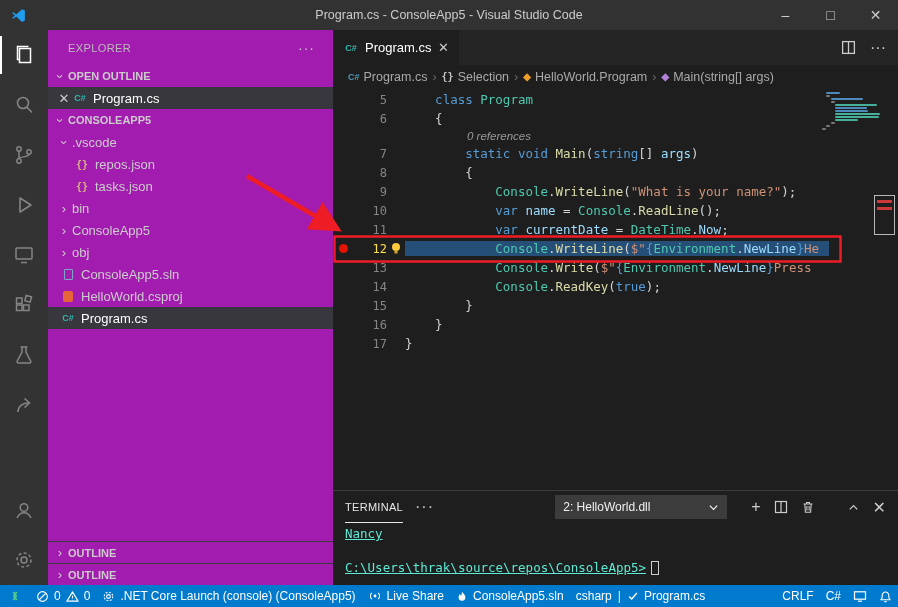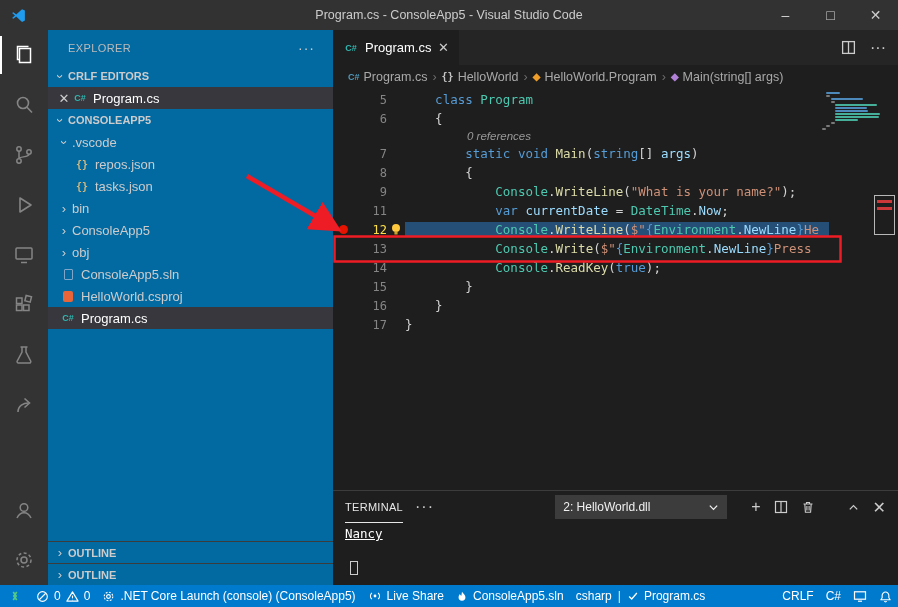--- a/index.html
+++ b/index.html
@@ -22,21 +22,21 @@
   
   .main { display:flex; height:555px; }
 
   .activitybar { width:48px; background:#333333; display:flex; flex-direction:column; align-items:center; flex-shrink:0; }
   .ab-item { width:48px; height:50px; display:flex; align-items:center; justify-content:center; color:#858585; position:relative; }
   .ab-item.active { color:#ffffff; }
   .ab-item.active::before { content:""; position:absolute; left:0; top:6px; bottom:6px; width:2px; background:#ffffff; }
   .ab-bottom { margin-top:auto; }
 
   
-  .sidebar { width:285px; background:#0369a1; display:flex; flex-direction:column; font-size:13px; color:#cccccc; flex-shrink:0; }
+  .sidebar { width:285px; background:#a21caf; display:flex; flex-direction:column; font-size:13px; color:#cccccc; flex-shrink:0; }
   .sb-title { height:35px; display:flex; align-items:center; justify-content:space-between; padding:0 18px 0 20px; font-size:11px; color:#bbbbbb; letter-spacing:.4px; }
   .sb-more { color:#cccccc; font-size:14px; letter-spacing:1px; }
   .sec-header { height:22px; display:flex; align-items:center; font-weight:bold; font-size:11px; color:#cccccc; padding-left:4px; }
   .sec-header.bordered { border-top:1px solid #3c3c3c; }
   .twist { width:16px; text-align:center; font-size:13px; color:#cccccc; display:inline-block; font-weight:normal; }
   .twist.open { transform:rotate(90deg); }
   .row { height:22px; display:flex; align-items:center; white-space:nowrap; }
   .row.sel { background:#37373d; color:#ffffff; }
   .close-x { width:16px; text-align:center; color:#cccccc; }
   .ficon { display:inline-flex; width:16px; justify-content:center; align-items:center; margin-right:5px; flex-shrink:0; }
@@ -83,21 +83,21 @@
   .ruler-box i { display:block; height:3px; background:#e23b3b; margin-bottom:4px; }
 
   
   .panel { height:95px; border-top:1px solid #3c3c3c; display:flex; flex-direction:column; }
   .panel-header { height:32px; display:flex; align-items:center; padding:0 12px; gap:12px; }
   .panel-tab { height:100%; display:flex; align-items:center; font-size:11px; letter-spacing:.3px; color:#e7e7e7; border-bottom:1px solid #e7e7e7; }
   .panel-more { color:#cccccc; letter-spacing:1px; }
   .term-dropdown { margin-left:auto; background:#3c3c3c; color:#f0f0f0; font-size:12px; height:24px; min-width:172px; display:flex; align-items:center; justify-content:space-between; padding:0 8px; }
   .panel-icons { display:flex; align-items:center; gap:13px; color:#cccccc; margin-left:12px; }
   .panel-icons .gap { width:6px; }
-  .terminal-body { flex:1; font-family:"DejaVu Sans Mono",monospace; font-size:12.5px; line-height:17px; color:#ffffff; padding:2px 12px;text-decoration:underline; }
+  .terminal-body { flex:1; font-family:"DejaVu Sans Mono",monospace; font-size:12.5px; line-height:17px; color:#5eead4; padding:2px 12px;text-decoration:underline; }
   .cursor-box { display:inline-block; width:8px; height:14px; border:1px solid #cccccc; vertical-align:text-bottom; margin-left:5px; }
 
   
   .statusbar { position:absolute; left:0; right:0; bottom:0; height:22px; background:#007acc; color:#ffffff; display:flex; align-items:center; font-size:12px; z-index:2; }
   .sb-item { display:flex; align-items:center; gap:5px; padding:0 6px; height:100%; white-space:nowrap; }
   .sb-item.first { padding:0 8px; }
   .sb-spacer { margin-left:auto; }
   .divider { opacity:.9; padding:0 1px; }
 
   
@@ -188,21 +188,21 @@
     </div>
   </div>
 
   <div class="sidebar">
     <div class="sb-title">
       <span>EXPLORER</span>
       <span class="sb-more">···</span>
     </div>
     <div class="sec-header">
       <span class="twist open">›</span>
-      <span>CRLF EDITORS</span>
+      <span>OPEN OUTLINE</span>
     </div>
     <div class="row sel" style="padding-left:8px;">
       <span class="close-x">✕</span>
       <span class="ficon cs">C#</span>
       <span>Program.cs</span>
     </div>
     <div class="sec-header">
       <span class="twist open">›</span>
       <span>CONSOLEAPP5</span>
     </div>
@@ -279,21 +279,21 @@
     </div>
 
     <div class="breadcrumbs">
         <span class="bc-item">
           <span class="bc-icon cs">C#</span>
           <span>Program.cs</span>
         </span>
         <span class="bc-sep">›</span>
         <span class="bc-item">
           <span class="bc-icon namespace">{}</span>
-          <span>HelloWorld</span>
+          <span>Selection</span>
         </span>
         <span class="bc-sep">›</span>
         <span class="bc-item">
           <span class="bc-icon class">◆</span>
           <span>HelloWorld.Program</span>
         </span>
         <span class="bc-sep">›</span>
         <span class="bc-item">
           <span class="bc-icon method">◆</span>
           <span>Main(string[] args)</span>
@@ -325,20 +325,26 @@
             <span class="bp-col"></span>
             <span class="num-col">8</span>
             <span class="bulb-col"></span>
             <span class="code-text"><span class="tk-pl">        {</span></span>
           </div>
           <div class="code-row">
             <span class="bp-col"></span>
             <span class="num-col">9</span>
             <span class="bulb-col"></span>
             <span class="code-text"><span class="tk-pl">            </span><span class="tk-ty">Console</span><span class="tk-pl">.</span><span class="tk-fn">WriteLine</span><span class="tk-pl">(</span><span class="tk-st">"What is your name?"</span><span class="tk-pl">);</span></span>
+          </div>
+          <div class="code-row">
+            <span class="bp-col"></span>
+            <span class="num-col">10</span>
+            <span class="bulb-col"></span>
+            <span class="code-text"><span class="tk-pl">            </span><span class="tk-kw">var</span><span class="tk-pl"> </span><span class="tk-vr">name</span><span class="tk-pl"> = </span><span class="tk-ty">Console</span><span class="tk-pl">.</span><span class="tk-fn">ReadLine</span><span class="tk-pl">();</span></span>
           </div>
           <div class="code-row">
             <span class="bp-col"></span>
             <span class="num-col">11</span>
             <span class="bulb-col"></span>
             <span class="code-text"><span class="tk-pl">            </span><span class="tk-kw">var</span><span class="tk-pl"> </span><span class="tk-vr">currentDate</span><span class="tk-pl"> = </span><span class="tk-ty">DateTime</span><span class="tk-pl">.</span><span class="tk-vr">Now</span><span class="tk-pl">;</span></span>
           </div>
           <div class="code-row hl">
             <span class="bp-col">
               <span class="bp-dot"></span>
@@ -435,21 +441,21 @@
           </span>
           <span>✕</span>
         </span>
       </div>
       <div class="terminal-body">
         <div>
             <div style="min-height: 17px;">Nancy</div>
             <div style="min-height: 17px;"></div>
           </div>
         <div>
-          <span class="cursor-box"></span>
+          <span>C:\Users\thrak\source\repos\ConsoleApp5&gt;</span><span class="cursor-box"></span>
         </div>
       </div>
     </div>
   </div>
 </div>
 
 <div class="statusbar">
   <span class="sb-item first">
     <svg width="14" height="14" viewBox="0 0 14 14" fill="none" stroke="#52c984" stroke-width="1.7">
         <path d="M5.2 3L8.2 7l-3 4M8.8 3l-3 4 3 4"></path>

